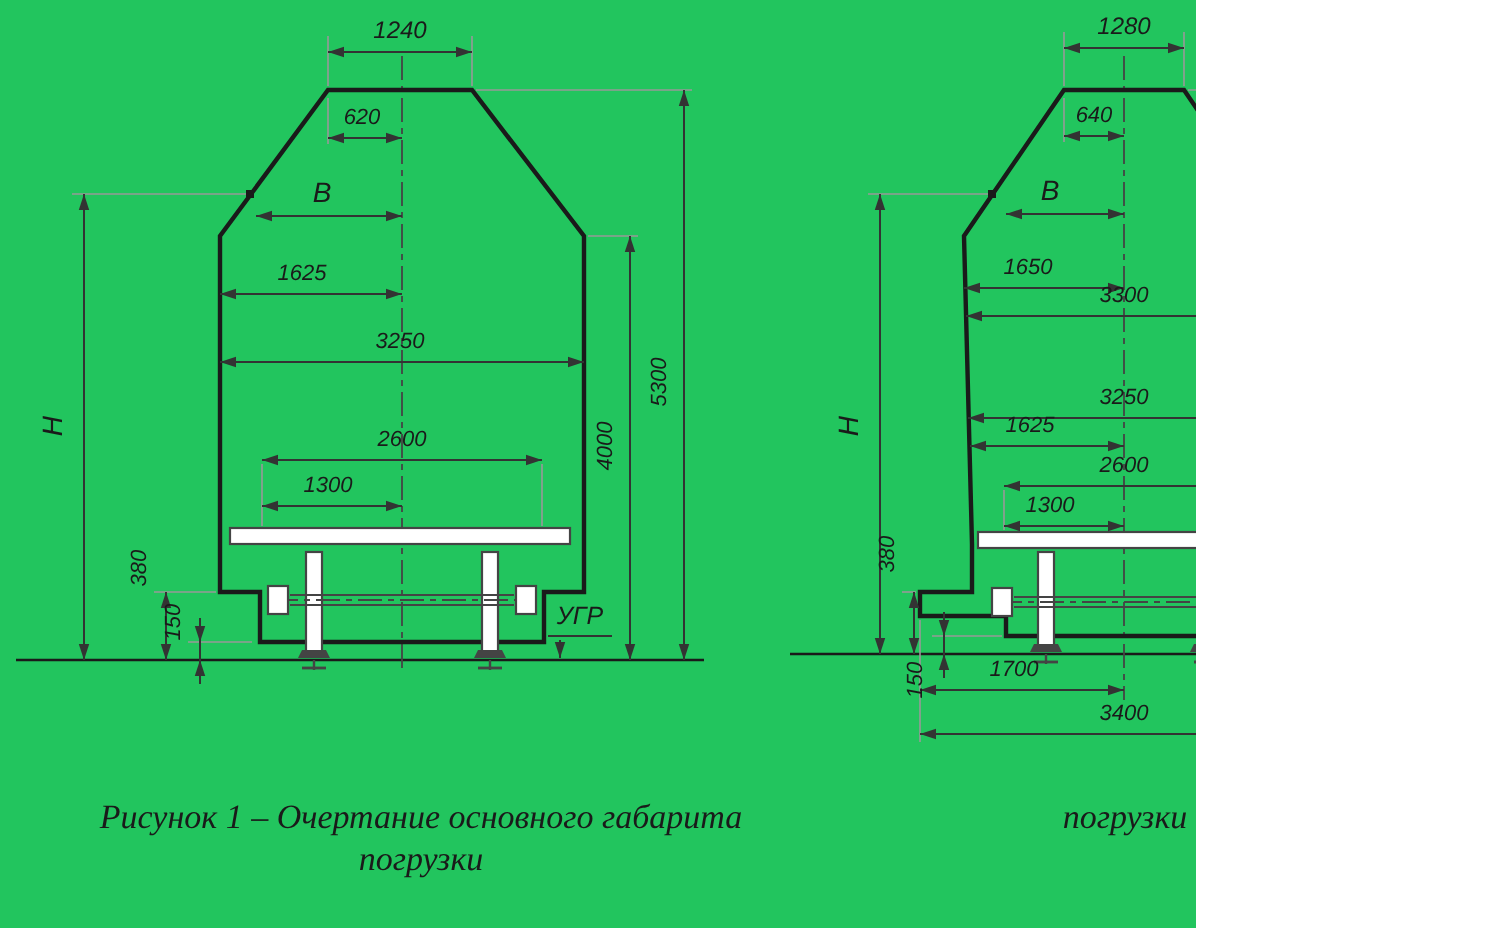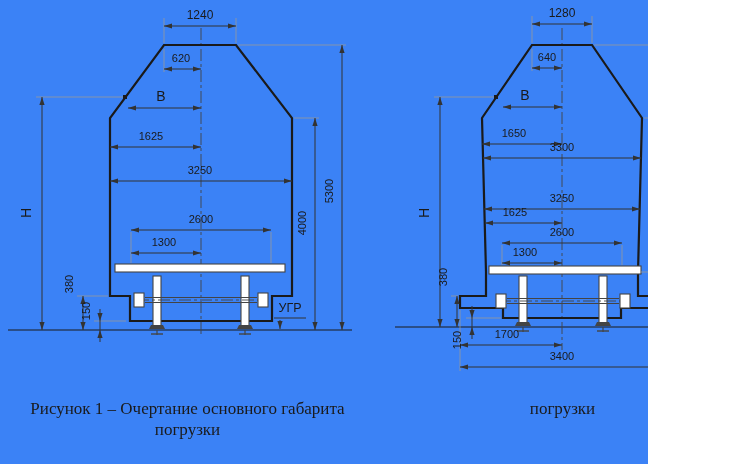--- a/index.html
+++ b/index.html
@@ -1,23 +1,23 @@
 <!DOCTYPE html>
 <html><head>
 <meta charset="utf-8">
 <style>
   html,body{margin:0;padding:0;background:#ffffff;}
-  #page{position:relative;width:648px;height:464px;background:#3b82f6;overflow:hidden;
-        font-family:"Liberation Serif",serif;}
+  #page{position:relative;width:598px;height:464px;background:#22c55e;overflow:hidden;
+        font-family:"Liberation Serif",serif;font-style:italic;}
   .fig-svg{position:absolute;top:0;}
   #fig1-svg{left:0;}
   #fig2-svg{left:375px;}
   .caption{position:absolute;top:398px;width:375px;text-align:center;
            font-family:"Liberation Serif",serif;font-size:17px;color:#1a1a1a;line-height:21px;}
-  #fig1-caption{left:0;}
+  #fig1-caption{left:0;padding-left:23px;}
   #fig2-caption{left:375px;}
   svg text{fill:#1a1a1a;font-family:"Liberation Sans",sans-serif;}
   svg .serif-label{font-family:"Liberation Serif",serif;}
 </style>
 </head>
 <body>
 
 <div id="page">
   <svg id="fig1-svg" class="fig-svg" width="375" height="396" viewBox="0 0 375 396">
       <line x1="8" y1="330" x2="352" y2="330" stroke="#1a1a1a" stroke-width="1.2"></line>

